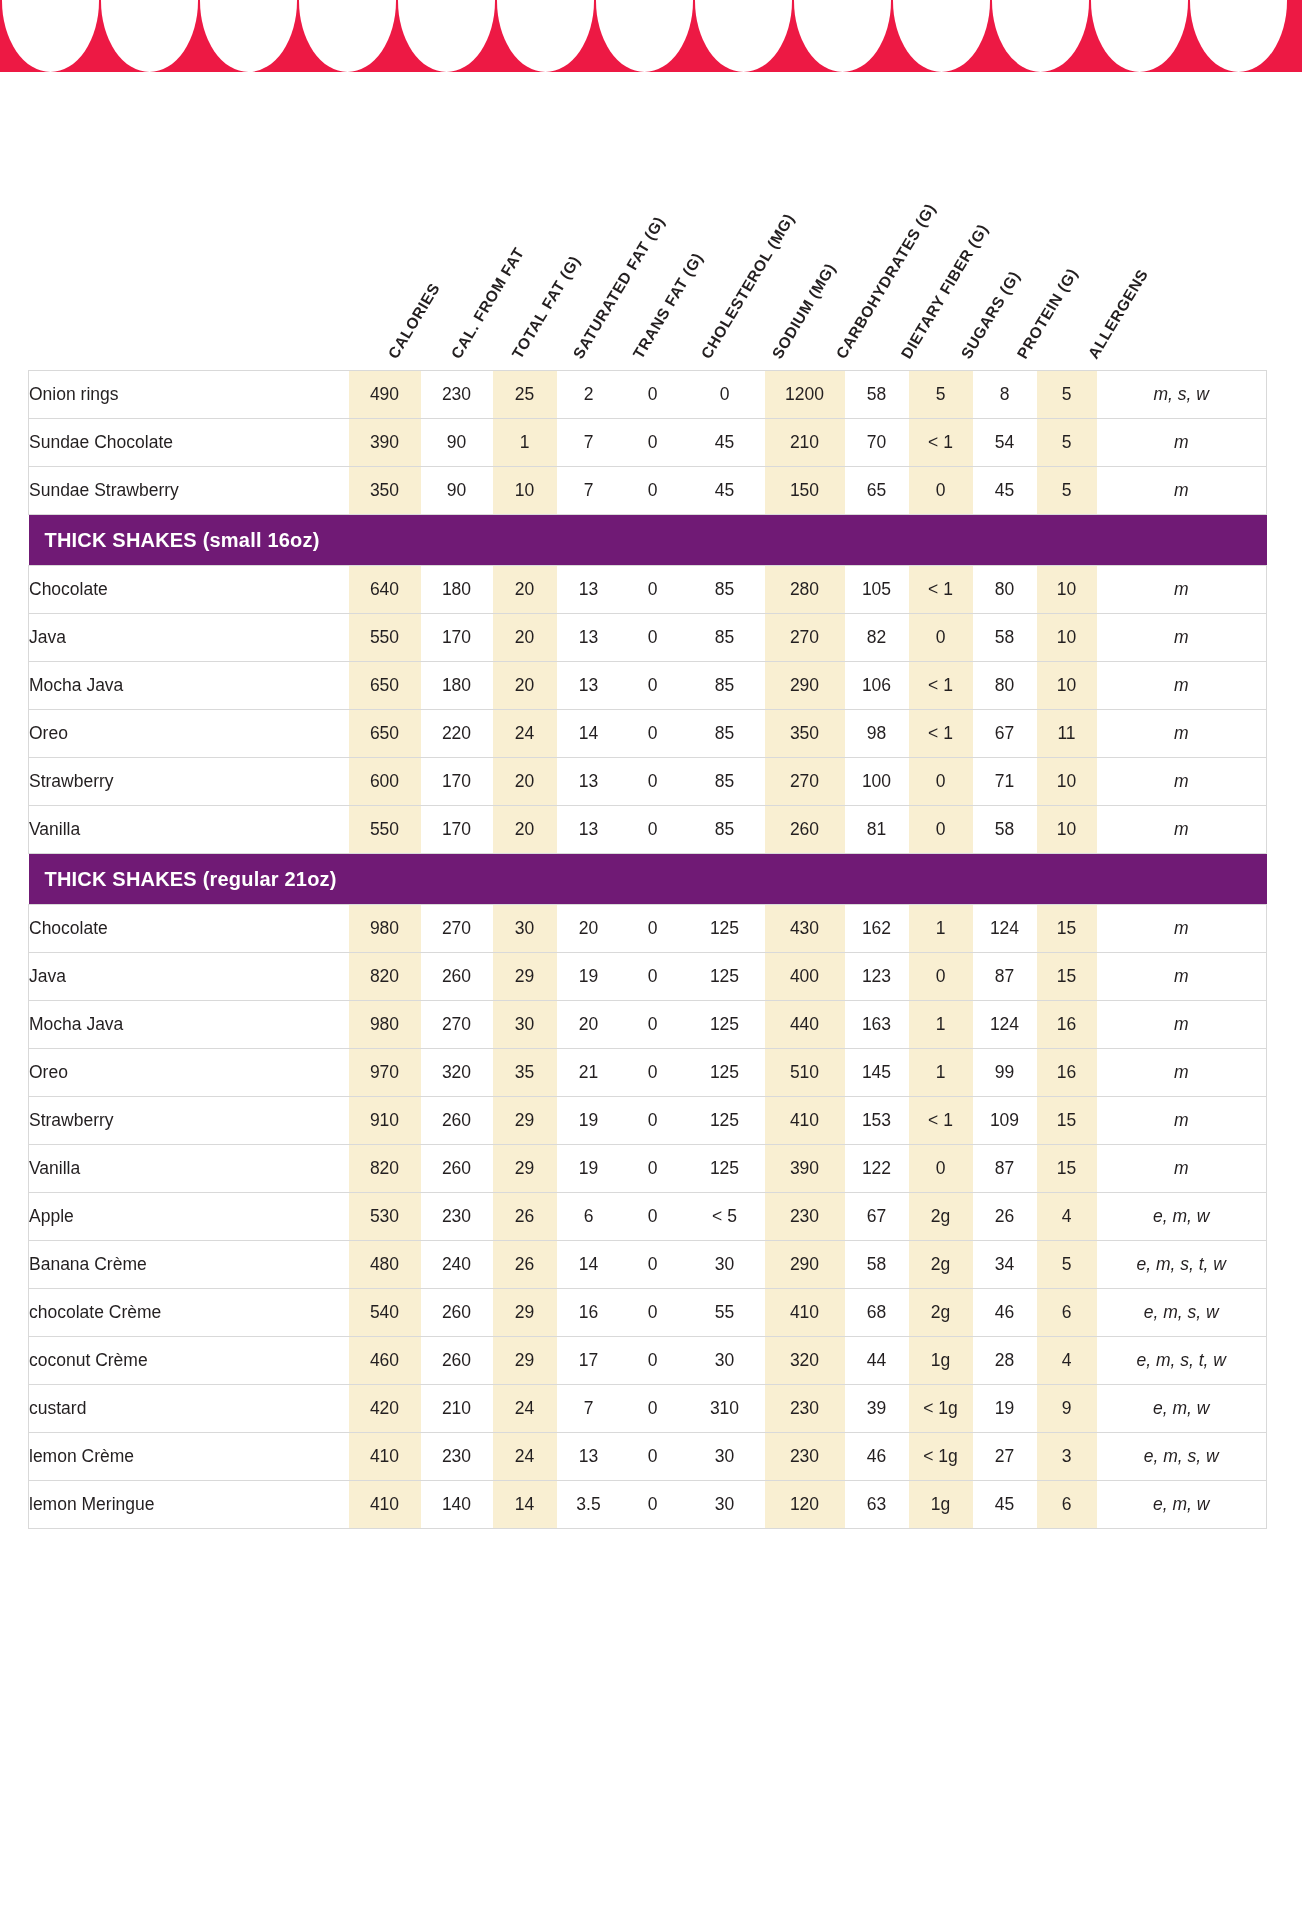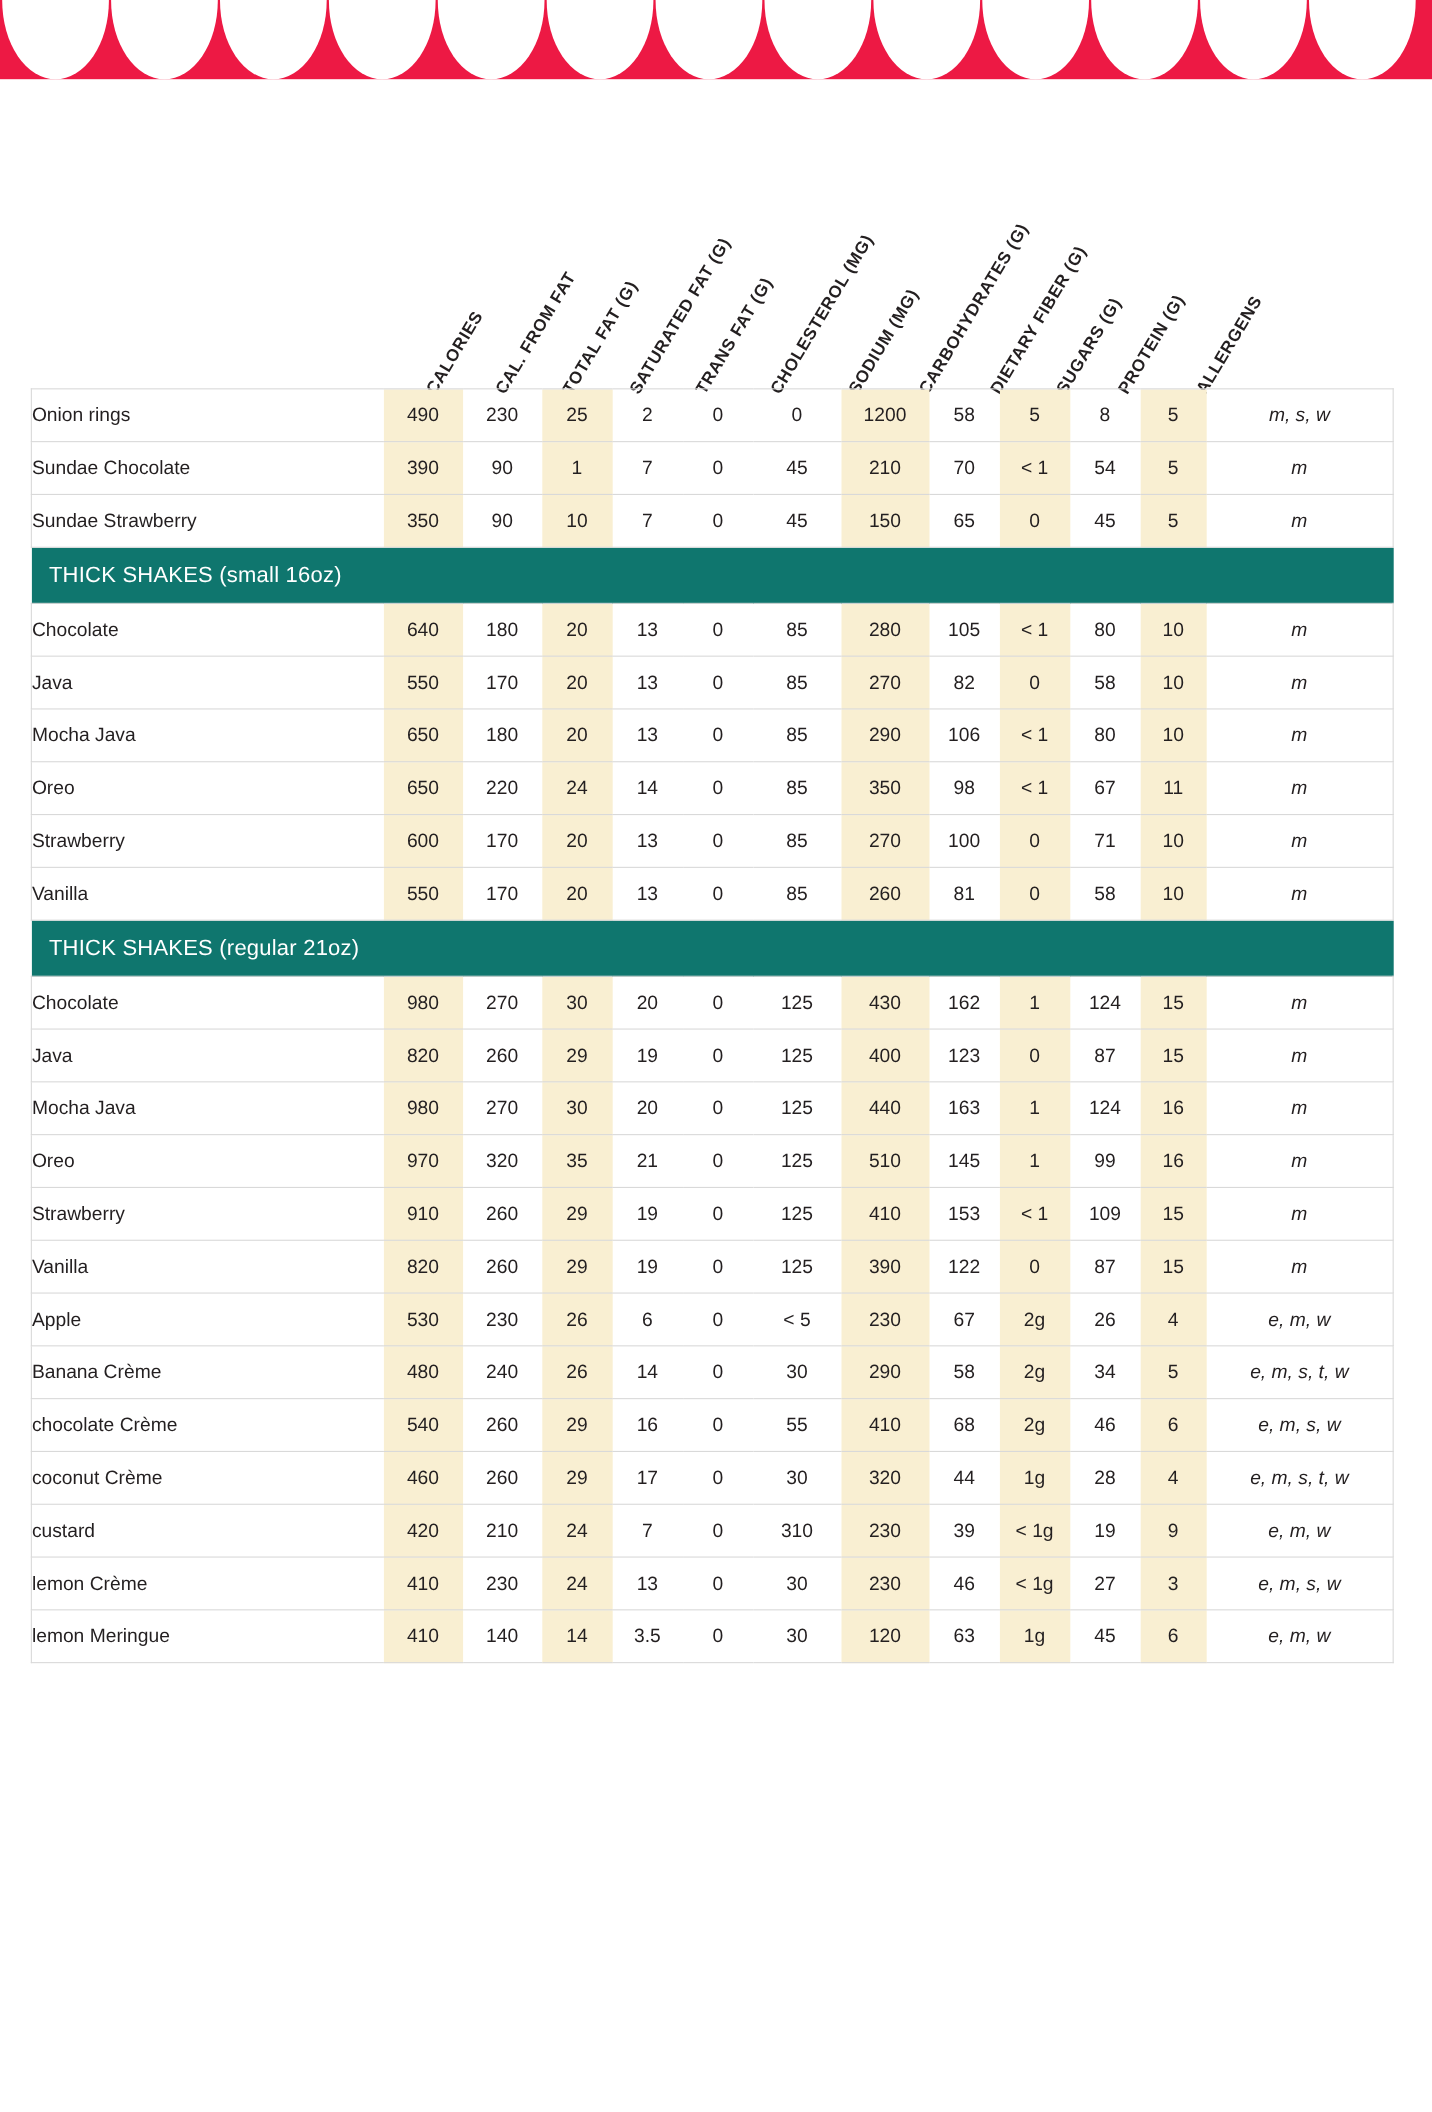--- a/index.html
+++ b/index.html
@@ -63,21 +63,21 @@
     font-size: 15.5px;
     font-weight: 700;
     letter-spacing: 0.6px;
     color: #231f20;
     font-family: "Liberation Sans", sans-serif;
   }
 
   
   .table-wrap {
     position: absolute;
-    top: 353px;
+    top: 370px;
     left: 28px;
     width: 1238px;
   }
   table.nutri {
     border-collapse: collapse;
     width: 1238px;
     table-layout: fixed;
   }
   table.nutri td {
     height: 47px;
@@ -102,23 +102,23 @@
   }
   td.allerg {
     text-align: center;
     font-size: 17px;
     border-right: 1px solid #d9d9d9;
     font-style: italic;
   }
   tr.row-top td { border-top: 1px solid #d9d9d9; }
 
   tr.section td {
-    background: #0f766e;
+    background: #701a75;
     color: #ffffff;
-    font-weight: 400;
+    font-weight: 700;
     font-size: 20px;
     letter-spacing: 0.2px;
     height: 50px;
     padding-left: 16px;
     border-bottom: none;
     border-left: none;
     border-right: none;
     text-align: left;
   }
 </style>

